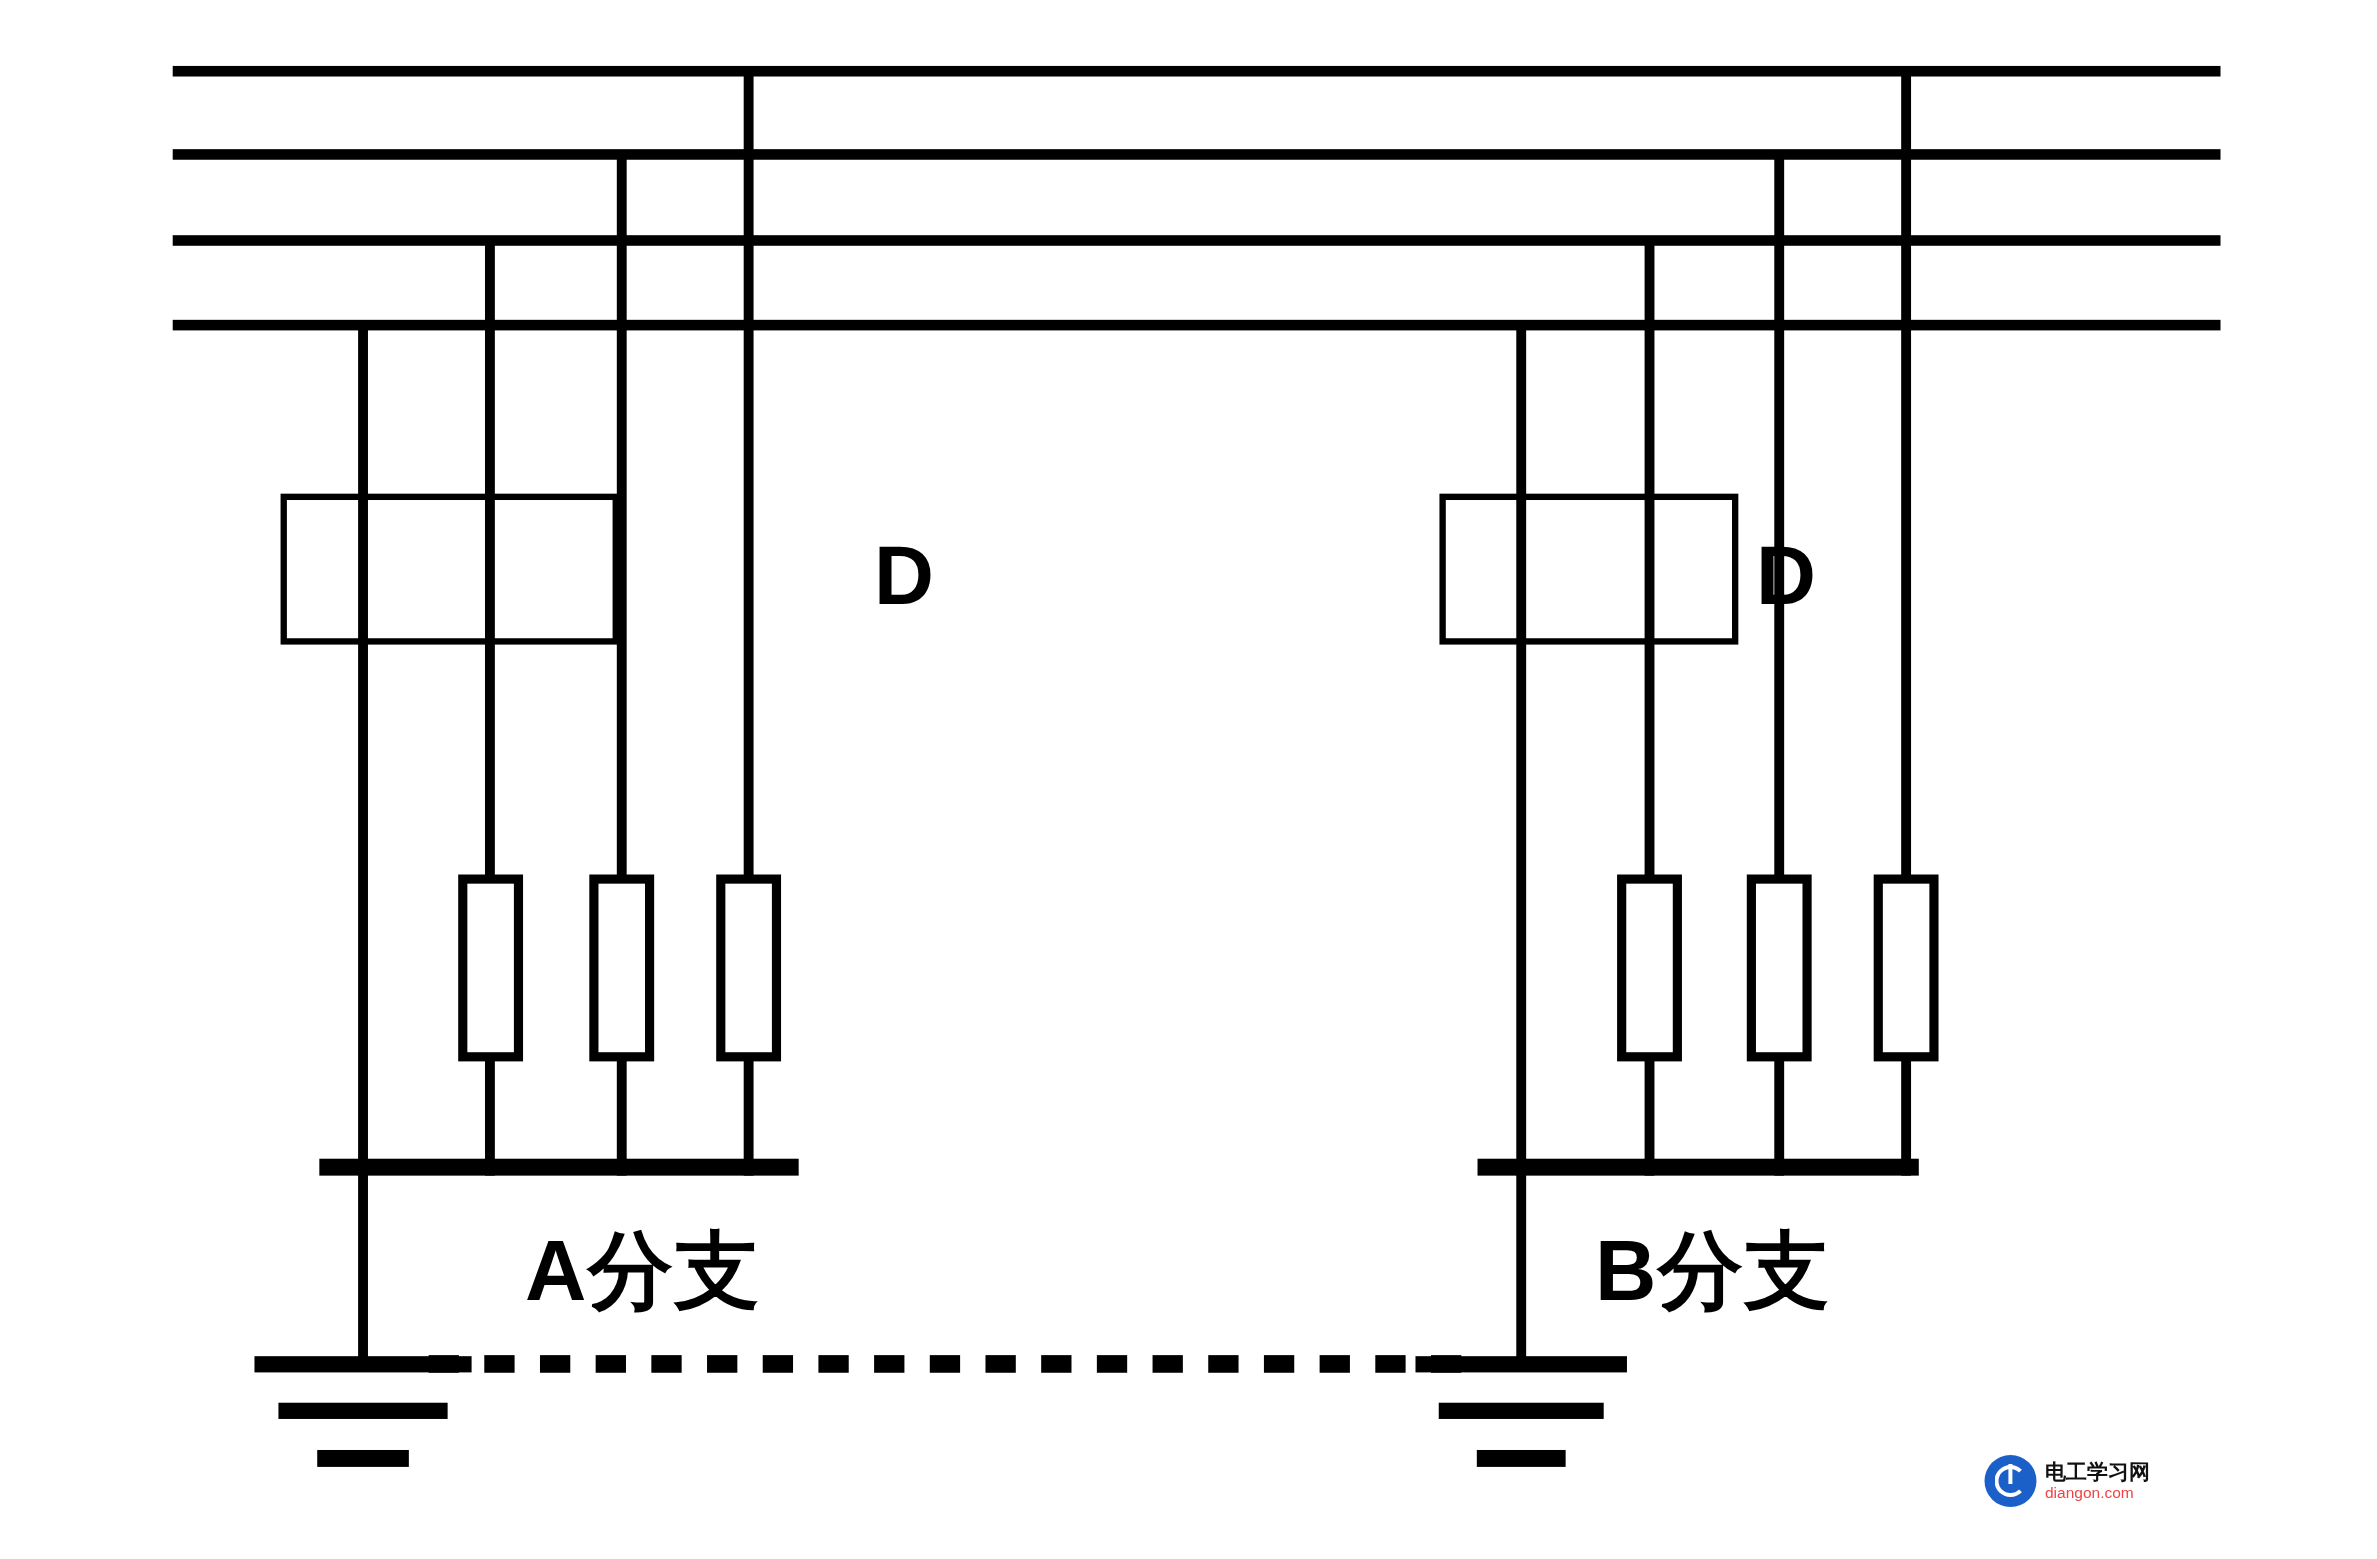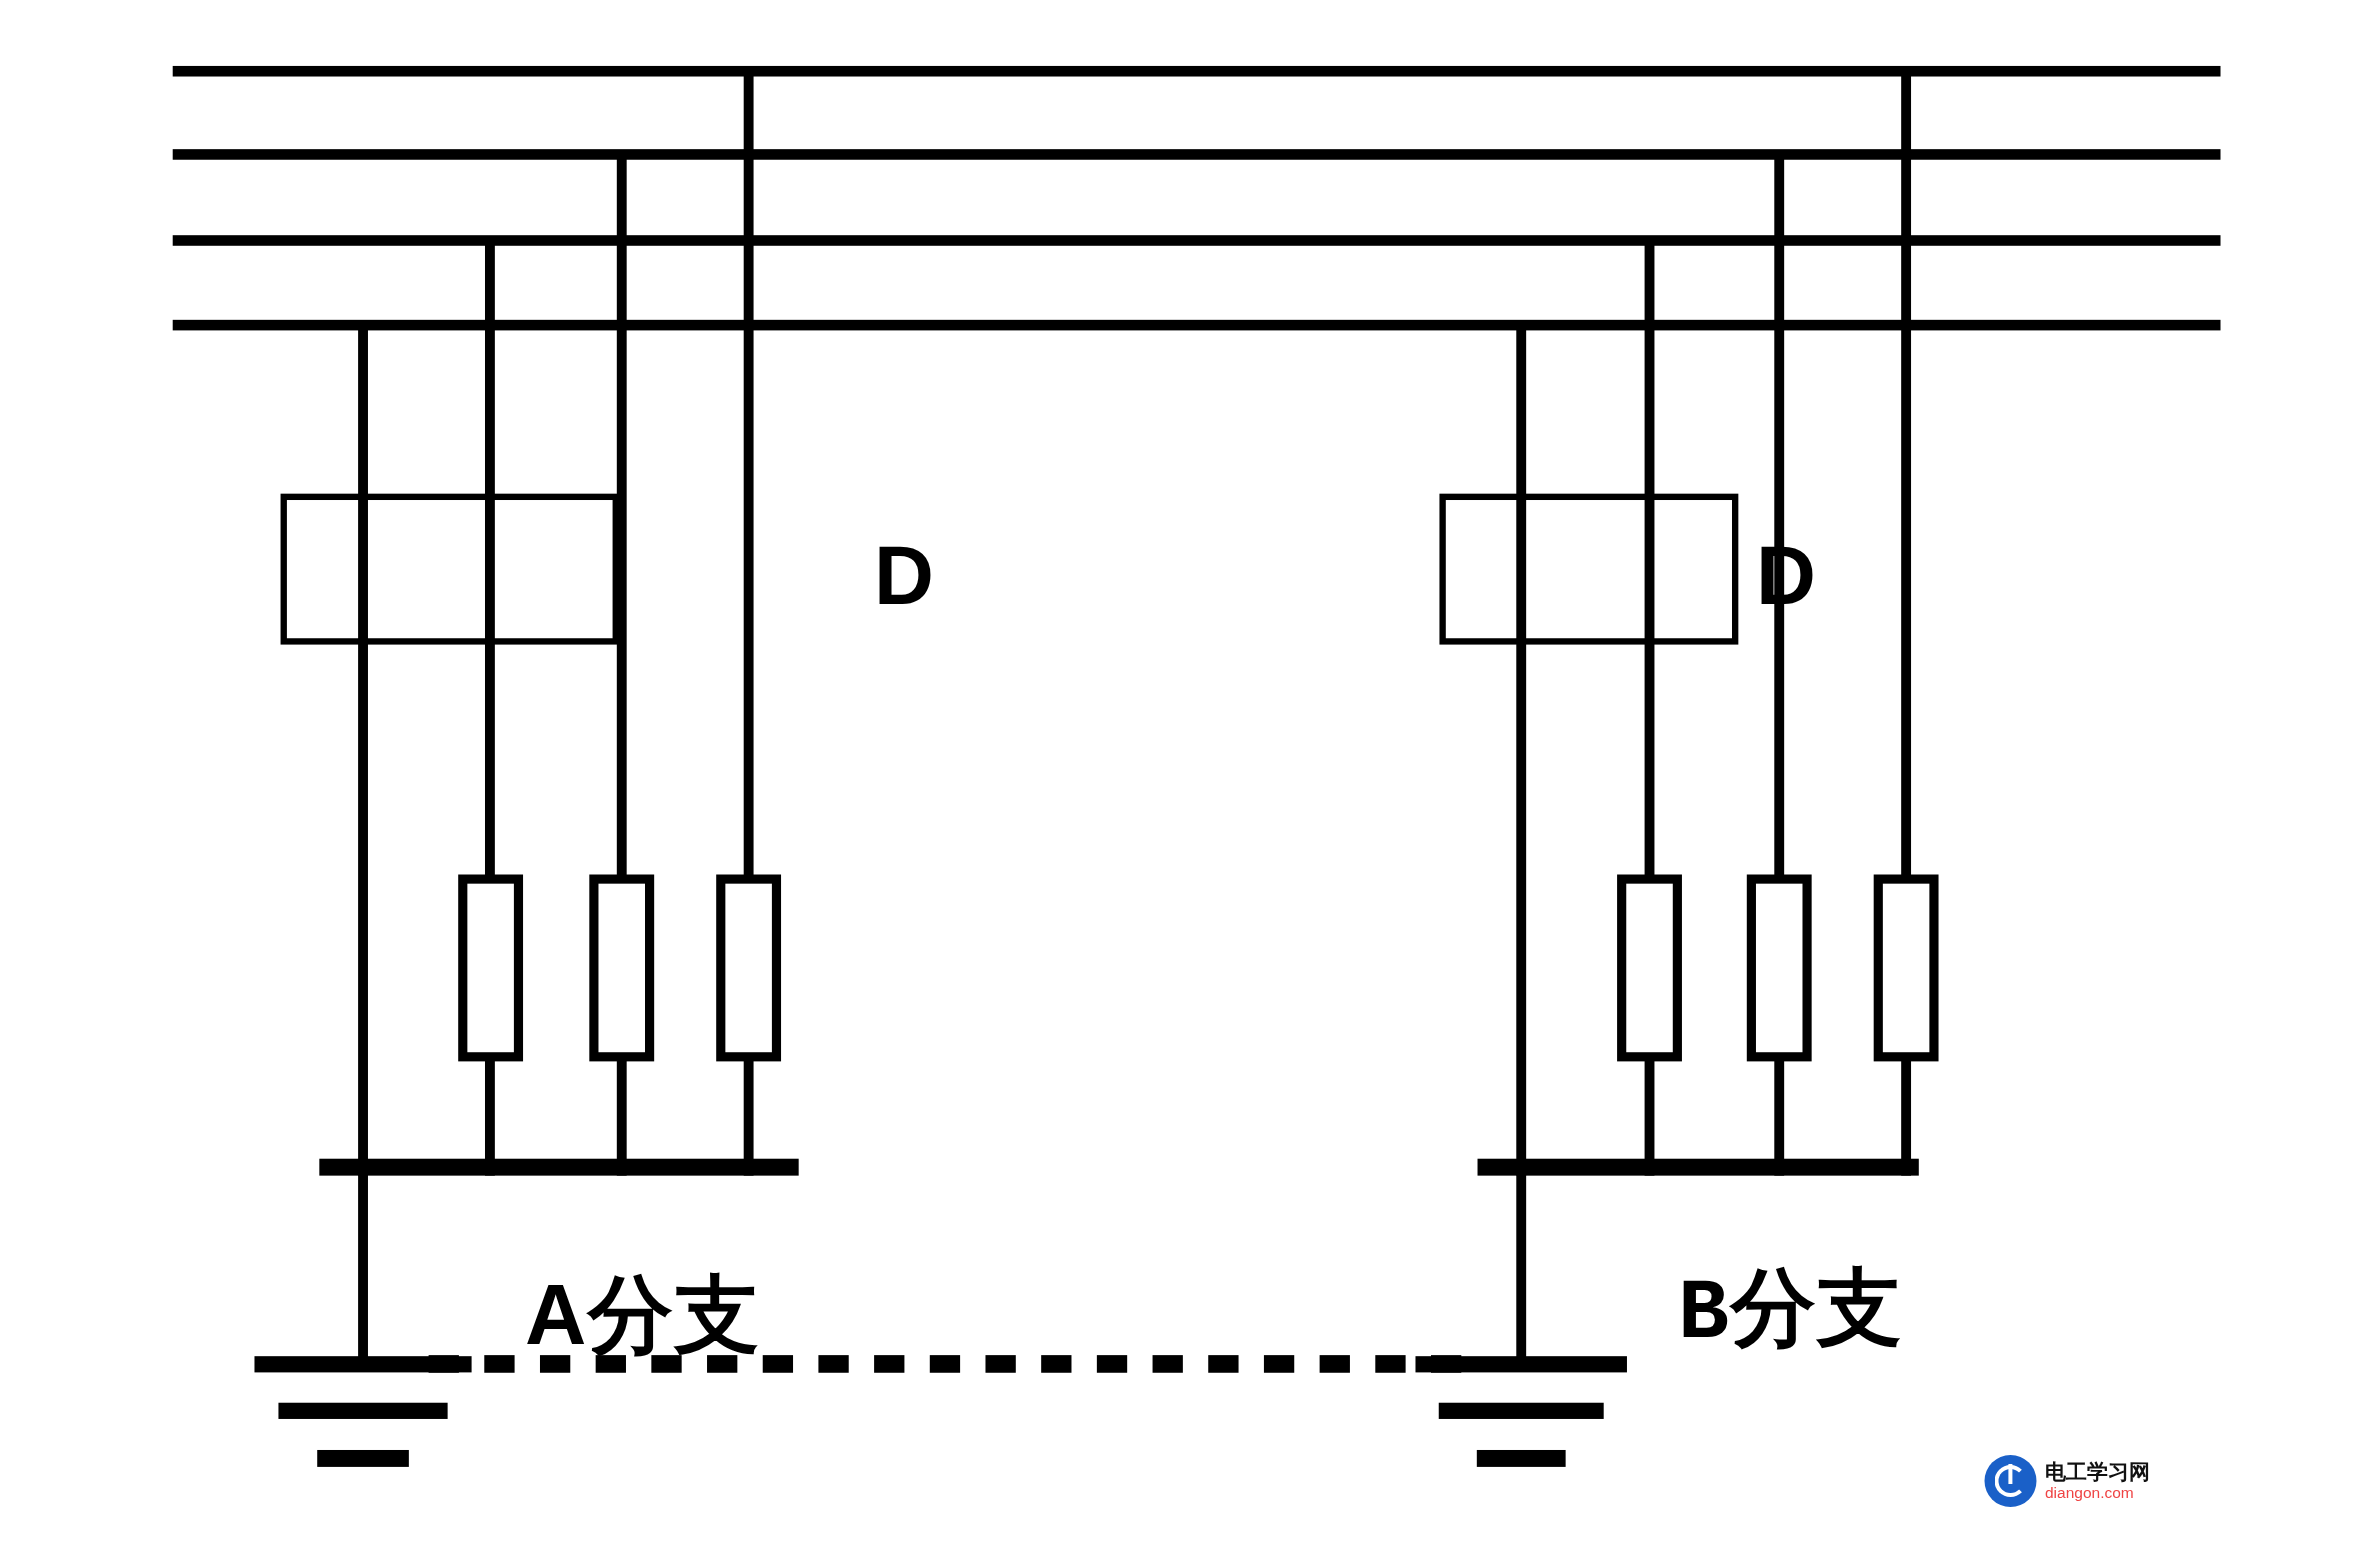--- a/index.html
+++ b/index.html
@@ -33,21 +33,20 @@
     line-height: 1;
     font-family: "Liberation Sans", "DejaVu Sans", sans-serif;
   }
   .label-d {
     font-size: 83px;
     letter-spacing: 0;
   }
   .label-branch {
     font-size: 85px;
     letter-spacing: 1.4px;
-    margin-top: 44px;
   }
   
   #watermark {
     position: absolute;
     display: flex;
     align-items: center;
     gap: 8.5px;
   }
   #watermark .wm-badge {
     width: 52px;
@@ -157,21 +156,21 @@
         <rect x="2030" y="1921.5" width="43" height="25" fill="#000000"></rect>
       </g>
   </svg>
 
   <div class="label-text label-d" id="label-d-a" style="left: 874px; top: 534px;">D</div>
 
   <div class="label-text label-d" id="label-d-b" style="left: 1756px; top: 534px;">D</div>
 
   <div class="label-text label-branch" id="label-branch-a" style="left: 525px; top: 1228px;">A分支</div>
 
-  <div class="label-text label-branch" id="label-branch-b" style="left: 1678px; top: 1228px; font-family: Liberation Mono, monospace;">B分支</div>
+  <div class="label-text label-branch" id="label-branch-b" style="left: 1595px; top: 1228px;">B分支</div>
 
   <div id="watermark" style="left: 2150px; top: 1481px; transform: translate(-100%, -50%);">
     <div class="wm-badge" style="background: rgb(26, 96, 200);"></div>
     <div class="wm-lines">
       <div class="wm-title">电工学习网</div>
       <div class="wm-sub">diangon.com</div>
     </div>
   </div>
 
 </div>

